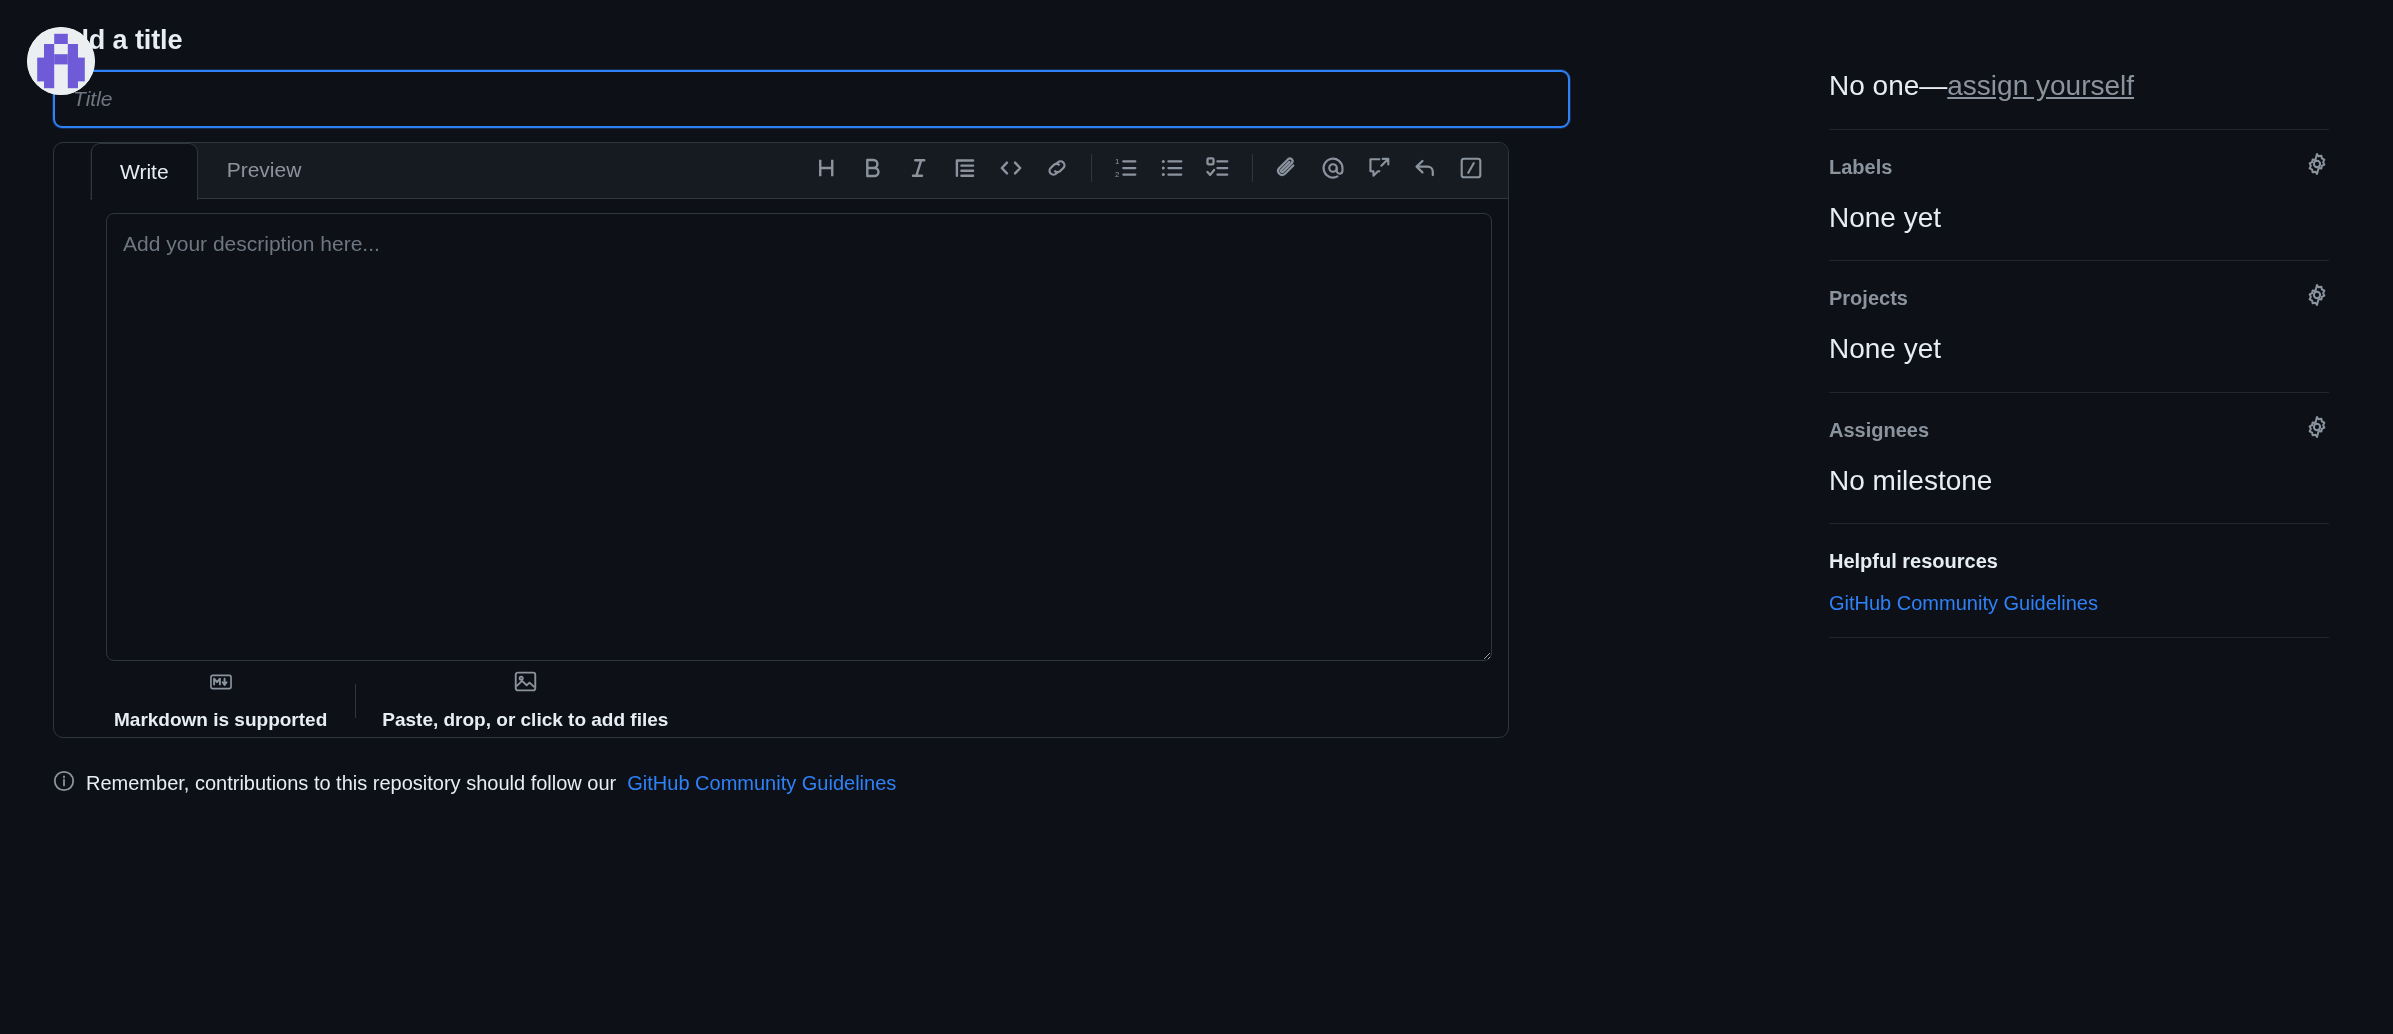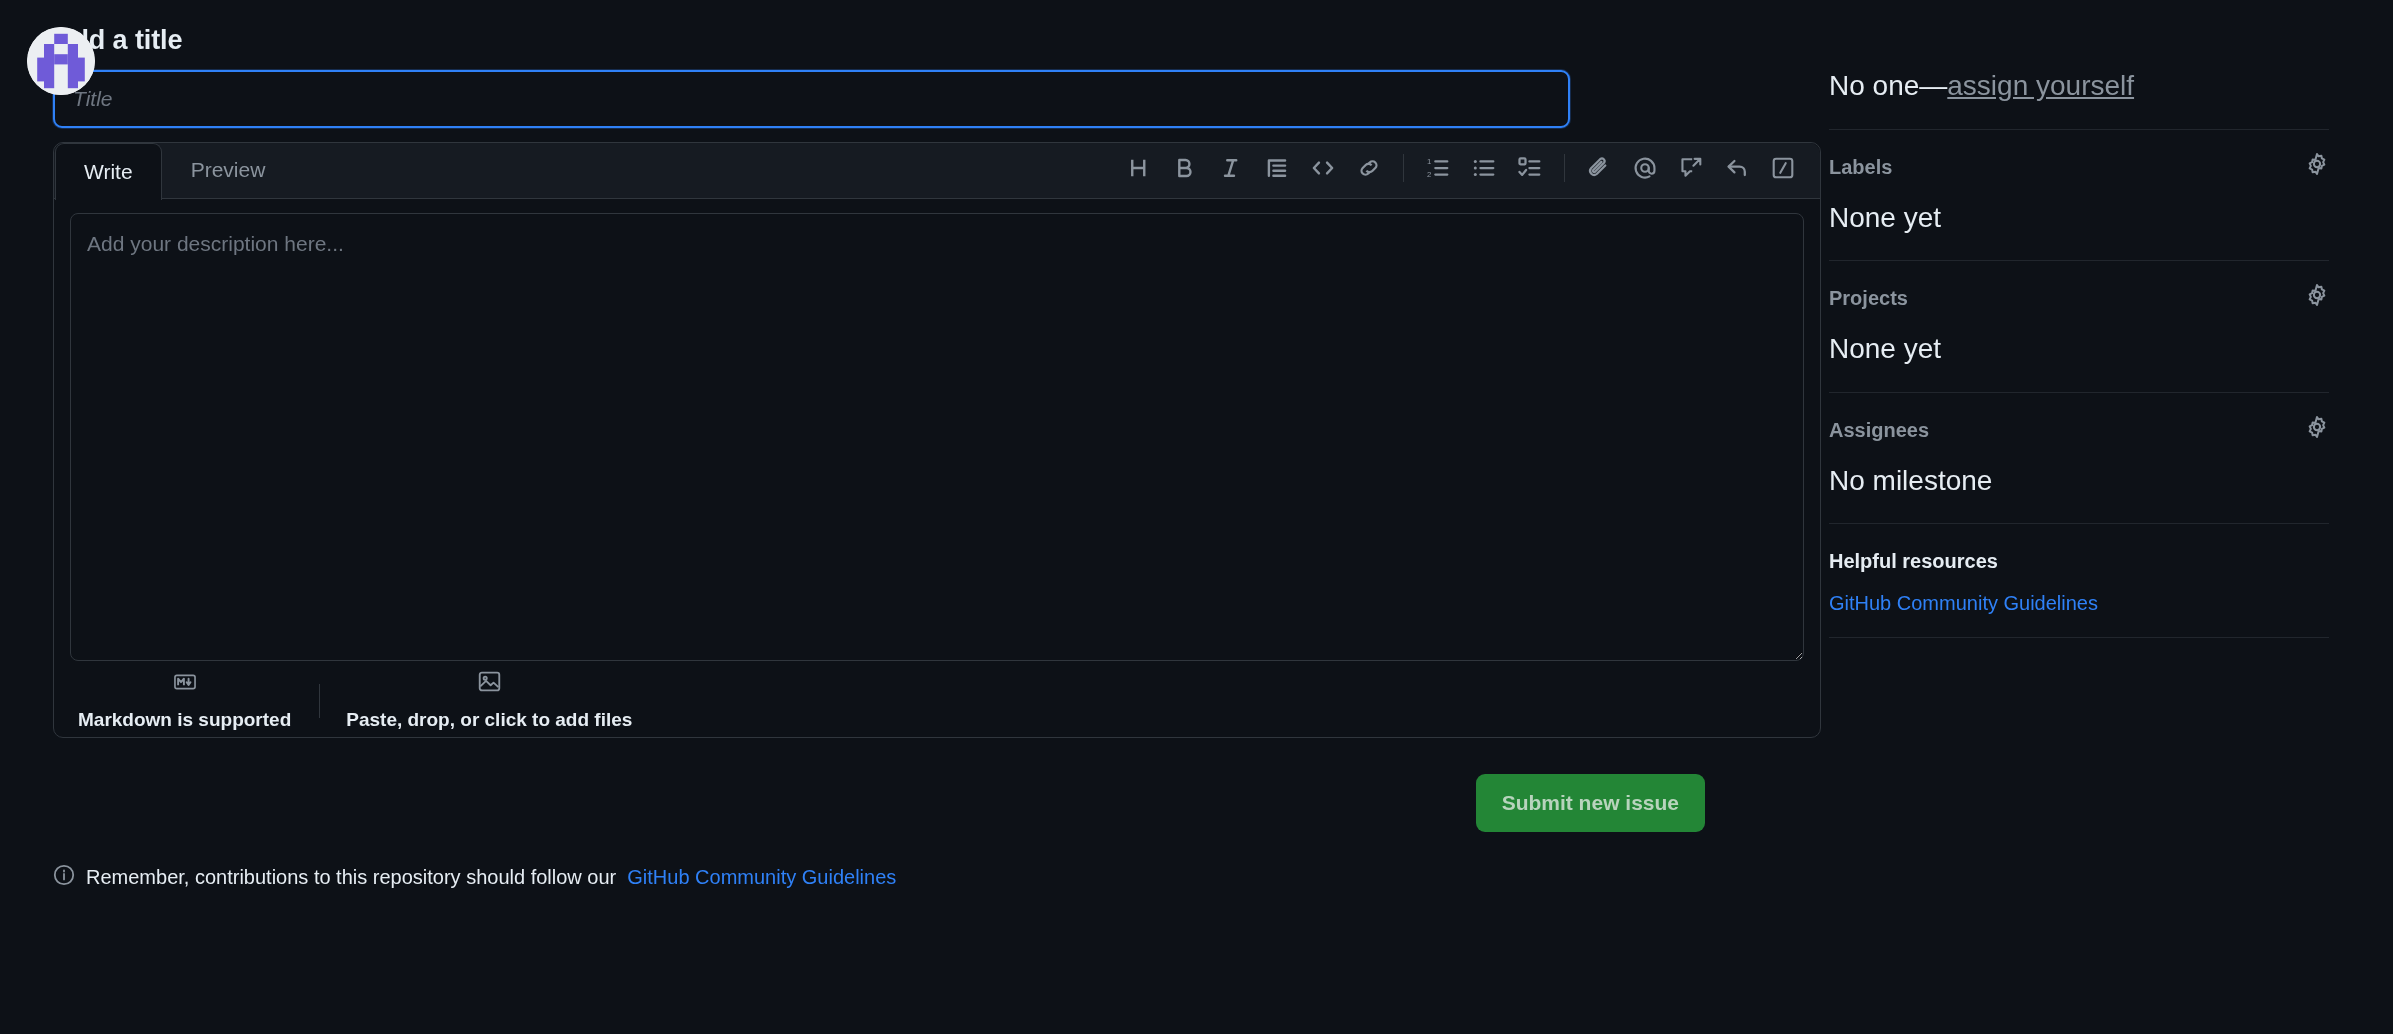--- a/index.html
+++ b/index.html
@@ -67,24 +67,25 @@
     box-shadow: 0 0 0 1px rgba(47,129,247,0.25);
     font-style: italic;
   }
   .title-input::placeholder { color: #6e7681; }
 
   .desc-heading { margin-top: 37px; }
 
   
   .comment-box {
     margin-top: 14px;
-    width: 1768px;
+    width: 1456px;
     border: 1px solid #30363d;
     border-radius: 10px;
     background: #0d1117;
+    padding-left: 36px;
   }
 
   .cb-header {
     display: flex;
     align-items: flex-end;
     justify-content: space-between;
     height: 56px;
     background: #161b22;
     border-bottom: 1px solid #30363d;
     border-radius: 10px 10px 0 0;
@@ -398,23 +399,20 @@
                 <rect x="1.2" y="1.8" width="13.6" height="12.4" rx="1.5"></rect>
                 <circle cx="5" cy="5.7" r="1.1"></circle>
                 <path d="M1.6 11.4 5.6 7.6l3.2 3 2-1.8 3.4 3.1" stroke-linejoin="round"></path>
               </svg>
             </span>
             <span>Paste, drop, or click to add files</span>
           </div>
         </div>
       </div>
 
-      <div class="submit-row">
-        <button class="submit-btn">Submit new issue</button>
-      </div>
 
       <div class="bottom-note">
         <span>
           <svg width="22" height="22" viewBox="0 0 16 16" fill="none" stroke="#8b949e" stroke-width="1.3">
             <circle cx="8" cy="8" r="6.7"></circle>
             <path d="M8 7.2v4M8 4.6v.9" stroke-linecap="round"></path>
           </svg>
         </span>
         <span>Remember, contributions to this repository should follow our </span>
           <a href="#">GitHub Community Guidelines</a>

